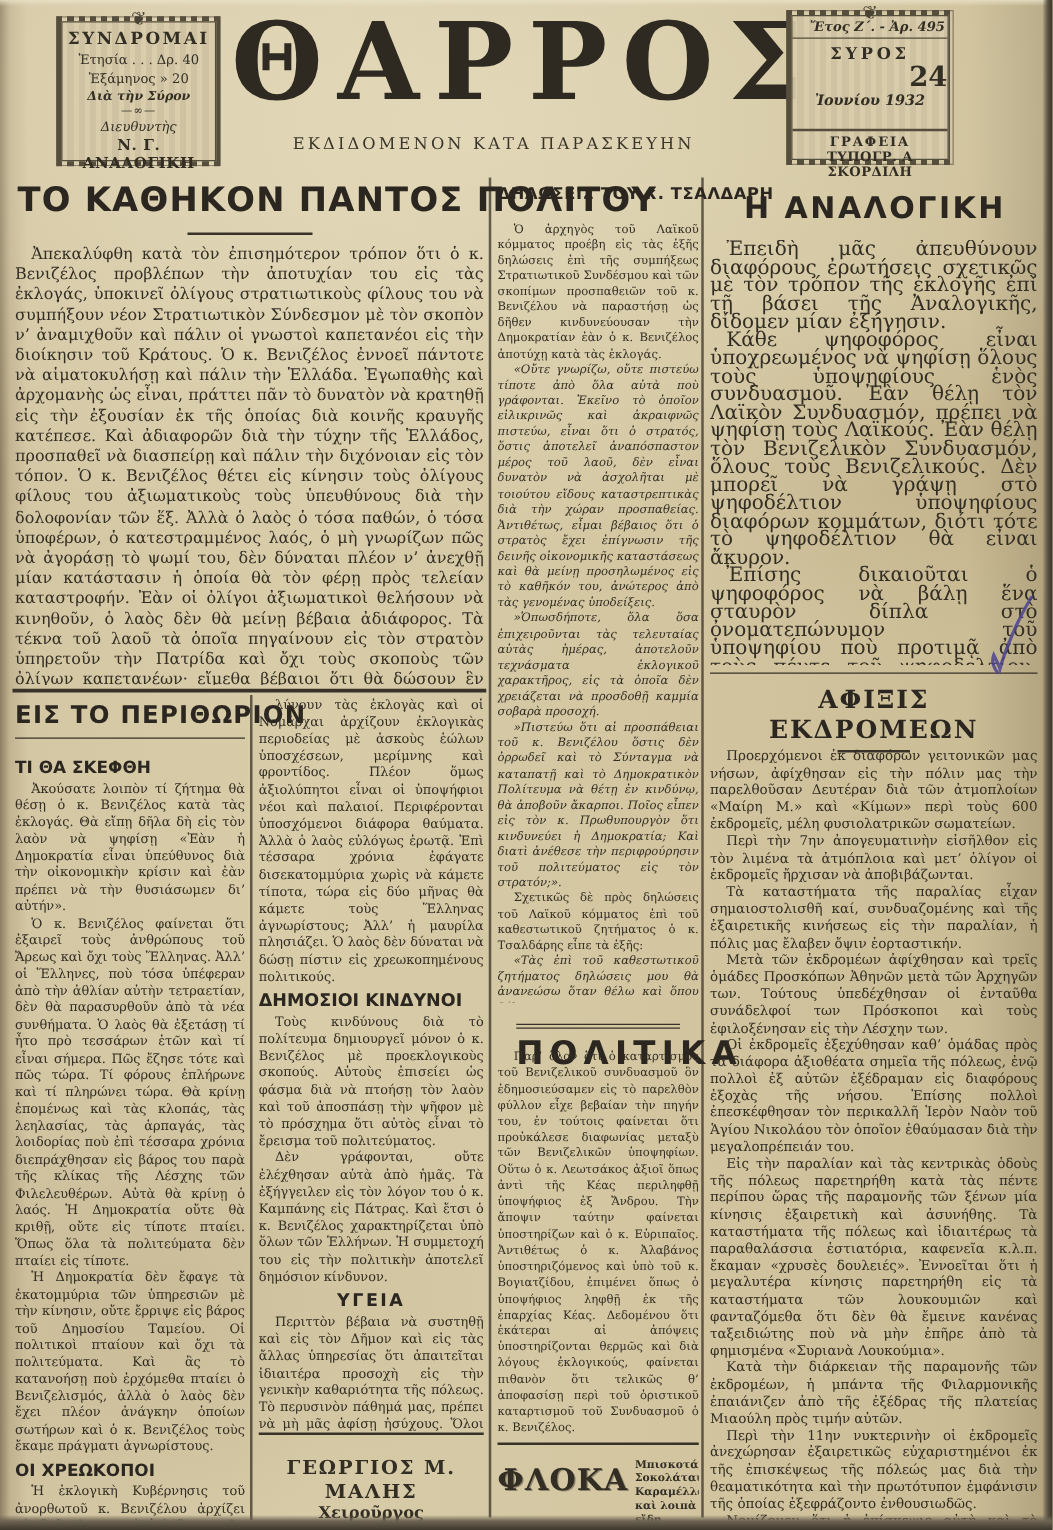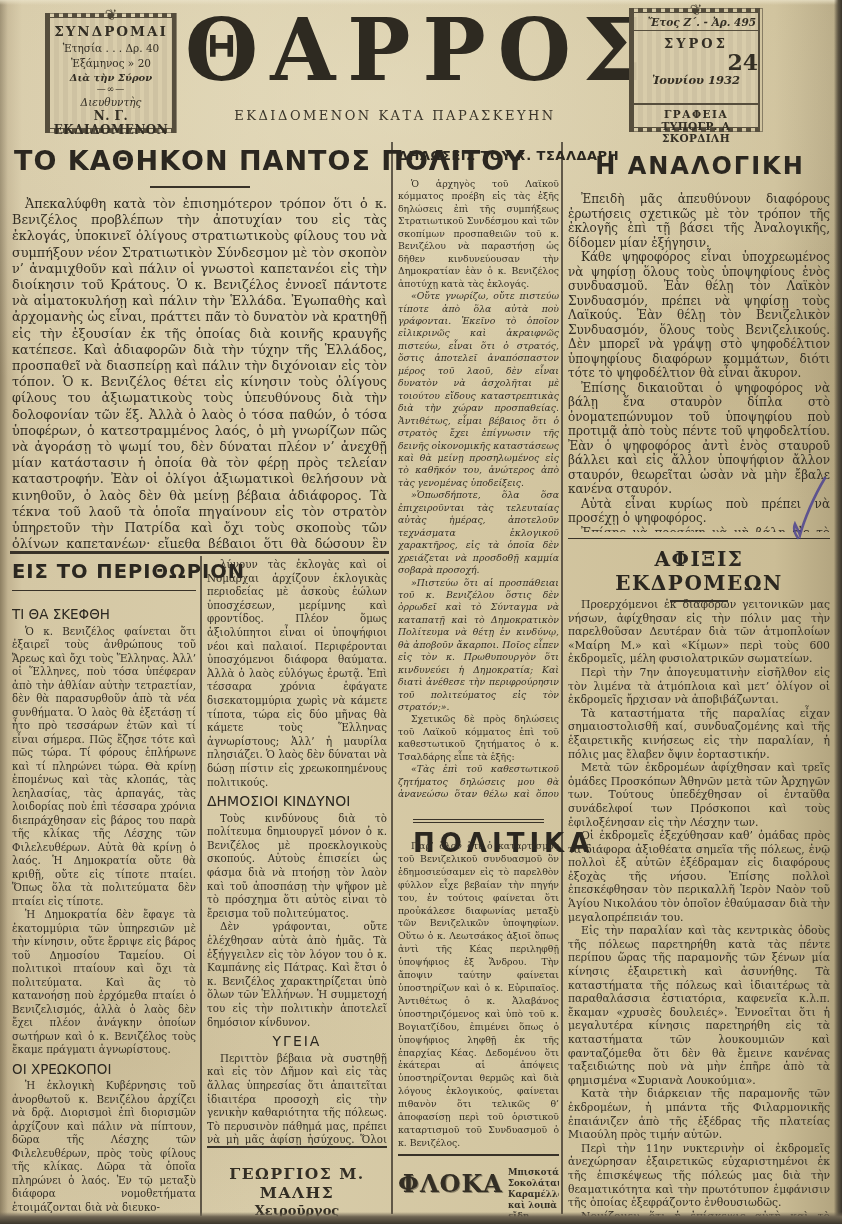--- a/index.html
+++ b/index.html
@@ -52,21 +52,21 @@
   
   .vrule{position:absolute;width:1.5px;background:rgba(56,50,40,.75);}
   .vr1{left:391px;top:142px;height:1072px;}
   .vr2{left:561px;top:142px;height:1072px;}
   .vrAB{left:200px;top:556px;height:660px;}
   .hrule{position:absolute;height:2.5px;background:#383228;}
   .peri-rule{left:10px;top:551px;width:379px;}
   .body{position:absolute;text-align:justify;overflow:hidden;}
   .body p{margin:0;text-indent:13px;}
   .body p.italic{font-style:italic;}
-  .subhead{font-family:"DejaVu Sans",sans-serif;font-weight:normal;color:#2b2720;
+  .subhead{font-family:"DejaVu Sans",sans-serif;font-weight:bold;color:#2b2720;
     margin:6px 0 3px;text-indent:0;}
   
   .lead-head{position:absolute;left:14px;top:146px;width:370px;margin:0;text-align:center;
     font-family:"DejaVu Sans",sans-serif;font-weight:bold;font-size:27px;line-height:30px;
     letter-spacing:1px;color:#2b2720;white-space:nowrap;}
   .lead-dash{position:absolute;left:150px;top:186px;width:100px;height:1.5px;background:#383228;}
   .lead-body{left:12px;top:196px;width:375px;height:352px;font-size:12.8px;line-height:16.2px;}
   
   .peri-head{position:absolute;left:12px;top:560px;width:184px;margin:0;text-align:center;
     font-family:"DejaVu Sans",sans-serif;font-weight:bold;font-size:19.5px;letter-spacing:1px;
@@ -91,21 +91,21 @@
     color:#2b2720;}
   .politika-body{left:398px;top:840px;width:161px;height:310px;font-size:9.3px;line-height:12.9px;}
   .floka{position:absolute;left:398px;top:1154px;width:161px;height:64px;
     border-top:2.5px solid #383228;padding-top:8px;display:flex;gap:5px;overflow:hidden;}
   .floka-brand{font-family:"DejaVu Serif",serif;font-weight:bold;font-size:24px;
     letter-spacing:1px;line-height:40px;text-shadow:1px 1px 0 rgba(56,50,40,.45);}
   .floka-text{font-size:8.6px;font-weight:bold;line-height:11px;text-align:left;padding-top:3px;}
   
   .analog-head{position:absolute;left:568px;top:152px;width:264px;margin:0;text-align:center;
     font-family:"DejaVu Sans",sans-serif;font-weight:bold;font-size:24px;letter-spacing:2px;color:#2b2720;}
-  .analog-body{left:568px;top:192px;width:262px;height:340px;font-size:12px;line-height:14.5px;}
+  .analog-body{left:568px;top:192px;width:262px;height:340px;font-size:16px;line-height:14.5px;}
   .ekdrom{position:absolute;left:568px;top:538px;width:262px;border-top:1.5px solid #383228;}
   .ekdrom-head{margin:8px 0 0;text-align:center;font-family:"DejaVu Serif",serif;
     font-weight:bold;font-size:20px;letter-spacing:1.5px;color:#2b2720;}
   .ekdrom-dash{width:58px;height:1.5px;background:#383228;margin:5px auto 0;}
   .ekdrom-body{left:568px;top:598px;width:262px;height:618px;font-size:10.8px;line-height:13.6px;}
   .checkmark{position:absolute;left:788px;top:472px;width:44px;height:78px;z-index:8;}
 </style>
 </head>
 <body>
 
@@ -113,21 +113,21 @@
 
   <div class="ornate left-box">
     <div class="inner">
       <div class="orn-top">❦</div>
       <div class="box-title">ΣΥΝΔΡΟΜΑΙ</div>
       <div class="box-line">Ἐτησία . . .  Δρ. 40</div>
       <div class="box-line">Ἐξάμηνος  »  20</div>
       <div class="box-syron">Διὰ τὴν Σύρον</div>
       <div class="box-div">—∞—</div>
       <div class="box-dir">Διευθυντὴς</div>
-      <div class="box-dirname">Ν. Γ. ΕΚΔΙΔΟΜΕΝΟΝ</div>
+      <div class="box-dirname">Ν. Γ. ΑΝΑΛΟΓΙΚΗ</div>
     </div>
   </div>
 
   <h1 class="np-title">ΘΑΡΡΟΣ</h1>
   <div class="np-subtitle">ΕΚΔΙΔΟΜΕΝΟΝ ΚΑΤΑ ΠΑΡΑΣΚΕΥΗΝ</div>
 
   <div class="ornate right-box">
     <div class="inner">
       <div class="orn-top">❦</div>
       <div class="rb-issue">Ἔτος Ζ΄. - Ἀρ. 495</div>
@@ -147,20 +147,21 @@
   <h2 class="lead-head">ΤΟ ΚΑΘΗΚΟΝ ΠΑΝΤΟΣ ΠΟΛΙΤΟΥ</h2>
   <div class="lead-dash"></div>
   <div class="body lead-body">
       <p class="">Ἀπεκαλύφθη κατὰ τὸν ἐπισημότερον τρόπον ὅτι ὁ κ. Βενιζέλος προβλέπων τὴν ἀποτυχίαν του εἰς τὰς ἐκλογάς, ὑποκινεῖ ὀλίγους στρατιωτικοὺς φίλους του νὰ συμπήξουν νέον Στρατιωτικὸν Σύνδεσμον μὲ τὸν σκοπὸν ν’ ἀναμιχθοῦν καὶ πάλιν οἱ γνωστοὶ καπετανέοι εἰς τὴν διοίκησιν τοῦ Κράτους. Ὁ κ. Βενιζέλος ἐννοεῖ πάντοτε νὰ αἱματοκυλήσῃ καὶ πάλιν τὴν Ἑλλάδα. Ἐγωπαθὴς καὶ ἀρχομανὴς ὡς εἶναι, πράττει πᾶν τὸ δυνατὸν νὰ κρατηθῇ εἰς τὴν ἐξουσίαν ἐκ τῆς ὁποίας διὰ κοινῆς κραυγῆς κατέπεσε. Καὶ ἀδιαφορῶν διὰ τὴν τύχην τῆς Ἑλλάδος, προσπαθεῖ νὰ διασπείρῃ καὶ πάλιν τὴν διχόνοιαν εἰς τὸν τόπον. Ὁ κ. Βενιζέλος θέτει εἰς κίνησιν τοὺς ὀλίγους φίλους του ἀξιωματικοὺς τοὺς ὑπευθύνους διὰ τὴν δολοφονίαν τῶν ἕξ. Ἀλλὰ ὁ λαὸς ὁ τόσα παθών, ὁ τόσα ὑποφέρων, ὁ κατεστραμμένος λαός, ὁ μὴ γνωρίζων πῶς νὰ ἀγοράσῃ τὸ ψωμί του, δὲν δύναται πλέον ν’ ἀνεχθῇ μίαν κατάστασιν ἡ ὁποία θὰ τὸν φέρῃ πρὸς τελείαν καταστροφήν. Ἐὰν οἱ ὀλίγοι ἀξιωματικοὶ θελήσουν νὰ κινηθοῦν, ὁ λαὸς δὲν θὰ μείνῃ βέβαια ἀδιάφορος. Τὰ τέκνα τοῦ λαοῦ τὰ ὁποῖα πηγαίνουν εἰς τὸν στρατὸν ὑπηρετοῦν τὴν Πατρίδα καὶ ὄχι τοὺς σκοποὺς τῶν ὀλίγων καπετανέων· εἴμεθα βέβαιοι ὅτι θὰ δώσουν ἓν καλὸν μάθημα εἰς τοὺς καταστροφεῖς τῆς Πατρίδος. Τὸ καθῆκον παντὸς πολίτου εἶναι ν’ ἀποκρούσῃ πᾶσαν προσπάθειαν οἱουδήποτε θέλει νὰ καταλύσῃ τὰς ἐλευθερίας του καὶ τὸ δικαίωμά του νὰ εἴπῃ ποῖος θέλει νὰ τὸν διοικῇ. Τὸ καθῆκον ὅμως παντὸς πολίτου εἶναι πλέον ν’ ἀποδιώξῃ τῆς πολιτικῆς τὸν κ. Βενιζέλον, ὁ ὁποῖος ἀποδεικνύεται κίνδυνος διὰ τὴν ἡσυχίαν τοῦ τόπου.</p>
     </div>
 
   <div class="hrule peri-rule"></div>
   <h2 class="peri-head">ΕΙΣ ΤΟ ΠΕΡΙΘΩΡΙΟΝ</h2>
   <div class="body colA">
       <h3 class="subhead">ΤΙ ΘΑ ΣΚΕΦΘΗ</h3>
+      <p class="">Ἀκούσατε λοιπὸν τί ζήτημα θὰ θέσῃ ὁ κ. Βενιζέλος κατὰ τὰς ἐκλογάς. Θὰ εἴπῃ δῆλα δὴ εἰς τὸν λαὸν νὰ ψηφίσῃ «Ἐὰν ἡ Δημοκρατία εἶναι ὑπεύθυνος διὰ τὴν οἰκονομικὴν κρίσιν καὶ ἐὰν πρέπει νὰ τὴν θυσιάσωμεν δι’ αὐτήν».</p>
       <p class="">Ὁ κ. Βενιζέλος φαίνεται ὅτι ἐξαιρεῖ τοὺς ἀνθρώπους τοῦ Ἄρεως καὶ ὄχι τοὺς Ἕλληνας. Ἀλλ’ οἱ Ἕλληνες, ποὺ τόσα ὑπέφεραν ἀπὸ τὴν ἀθλίαν αὐτὴν τετραετίαν, δὲν θὰ παρασυρθοῦν ἀπὸ τὰ νέα συνθήματα. Ὁ λαὸς θὰ ἐξετάσῃ τί ἦτο πρὸ τεσσάρων ἐτῶν καὶ τί εἶναι σήμερα. Πῶς ἔζησε τότε καὶ πῶς τώρα. Τί φόρους ἐπλήρωνε καὶ τί πληρώνει τώρα. Θὰ κρίνῃ ἑπομένως καὶ τὰς κλοπάς, τὰς λεηλασίας, τὰς ἁρπαγάς, τὰς λοιδορίας ποὺ ἐπὶ τέσσαρα χρόνια διεπράχθησαν εἰς βάρος του παρὰ τῆς κλίκας τῆς Λέσχης τῶν Φιλελευθέρων. Αὐτὰ θὰ κρίνῃ ὁ λαός. Ἡ Δημοκρατία οὔτε θὰ κριθῇ, οὔτε εἰς τίποτε πταίει. Ὅπως ὅλα τὰ πολιτεύματα δὲν πταίει εἰς τίποτε.</p>
       <p class="">Ἡ Δημοκρατία δὲν ἔφαγε τὰ ἑκατομμύρια τῶν ὑπηρεσιῶν μὲ τὴν κίνησιν, οὔτε ἔρριψε εἰς βάρος τοῦ Δημοσίου Ταμείου. Οἱ πολιτικοὶ πταίουν καὶ ὄχι τὰ πολιτεύματα. Καὶ ἂς τὸ κατανοήσῃ ποὺ ἐρχόμεθα πταίει ὁ Βενιζελισμός, ἀλλὰ ὁ λαὸς δὲν ἔχει πλέον ἀνάγκην ὁποίων σωτήρων καὶ ὁ κ. Βενιζέλος τοὺς ἔκαμε πράγματι ἀγνωρίστους.</p>
       <h3 class="subhead">ΟΙ ΧΡΕΩΚΟΠΟΙ</h3>
       <p class="">Ἡ ἐκλογικὴ Κυβέρνησις τοῦ ἀνορθωτοῦ κ. Βενιζέλου ἀρχίζει νὰ δρᾷ. Διορισμοὶ ἐπὶ διορισμῶν ἀρχίζουν καὶ πάλιν νὰ πίπτουν, δῶρα τῆς Λέσχης τῶν Φιλελευθέρων, πρὸς τοὺς φίλους τῆς κλίκας. Δῶρα τὰ ὁποῖα πληρώνει ὁ λαός. Ἐν τῷ μεταξὺ διάφορα νομοθετήματα ἑτοιμάζονται διὰ νὰ διευκο-</p>
     </div>
   <div class="body colB">
       <p class="">λύνουν τὰς ἐκλογὰς καὶ οἱ Νομάρχαι ἀρχίζουν ἐκλογικὰς περιοδείας μὲ ἀσκοὺς ἑώλων ὑποσχέσεων, μερίμνης καὶ φροντίδος. Πλέον ὅμως ἀξιολύπητοι εἶναι οἱ ὑποψήφιοι νέοι καὶ παλαιοί. Περιφέρονται ὑποσχόμενοι διάφορα θαύματα. Ἀλλὰ ὁ λαὸς εὐλόγως ἐρωτᾷ. Ἐπὶ τέσσαρα χρόνια ἐφάγατε δισεκατομμύρια χωρὶς νὰ κάμετε τίποτα, τώρα εἰς δύο μῆνας θὰ κάμετε τοὺς Ἕλληνας ἀγνωρίστους; Ἀλλ’ ἡ μαυρίλα πλησιάζει. Ὁ λαὸς δὲν δύναται νὰ δώσῃ πίστιν εἰς χρεωκοπημένους πολιτικούς.</p>
       <h3 class="subhead">ΔΗΜΟΣΙΟΙ ΚΙΝΔΥΝΟΙ</h3>
       <p class="">Τοὺς κινδύνους διὰ τὸ πολίτευμα δημιουργεῖ μόνον ὁ κ. Βενιζέλος μὲ προεκλογικοὺς σκοπούς. Αὐτοὺς ἐπισείει ὡς φάσμα διὰ νὰ πτοήσῃ τὸν λαὸν καὶ τοῦ ἀποσπάσῃ τὴν ψῆφον μὲ τὸ πρόσχημα ὅτι αὐτὸς εἶναι τὸ ἔρεισμα τοῦ πολιτεύματος.</p>
       <p class="">Δὲν γράφονται, οὔτε ἐλέχθησαν αὐτὰ ἀπὸ ἡμᾶς. Τὰ ἐξήγγειλεν εἰς τὸν λόγον του ὁ κ. Καμπάνης εἰς Πάτρας. Καὶ ἔτσι ὁ κ. Βενιζέλος χαρακτηρίζεται ὑπὸ ὅλων τῶν Ἑλλήνων. Ἡ συμμετοχή του εἰς τὴν πολιτικὴν ἀποτελεῖ δημόσιον κίνδυνον.</p>

